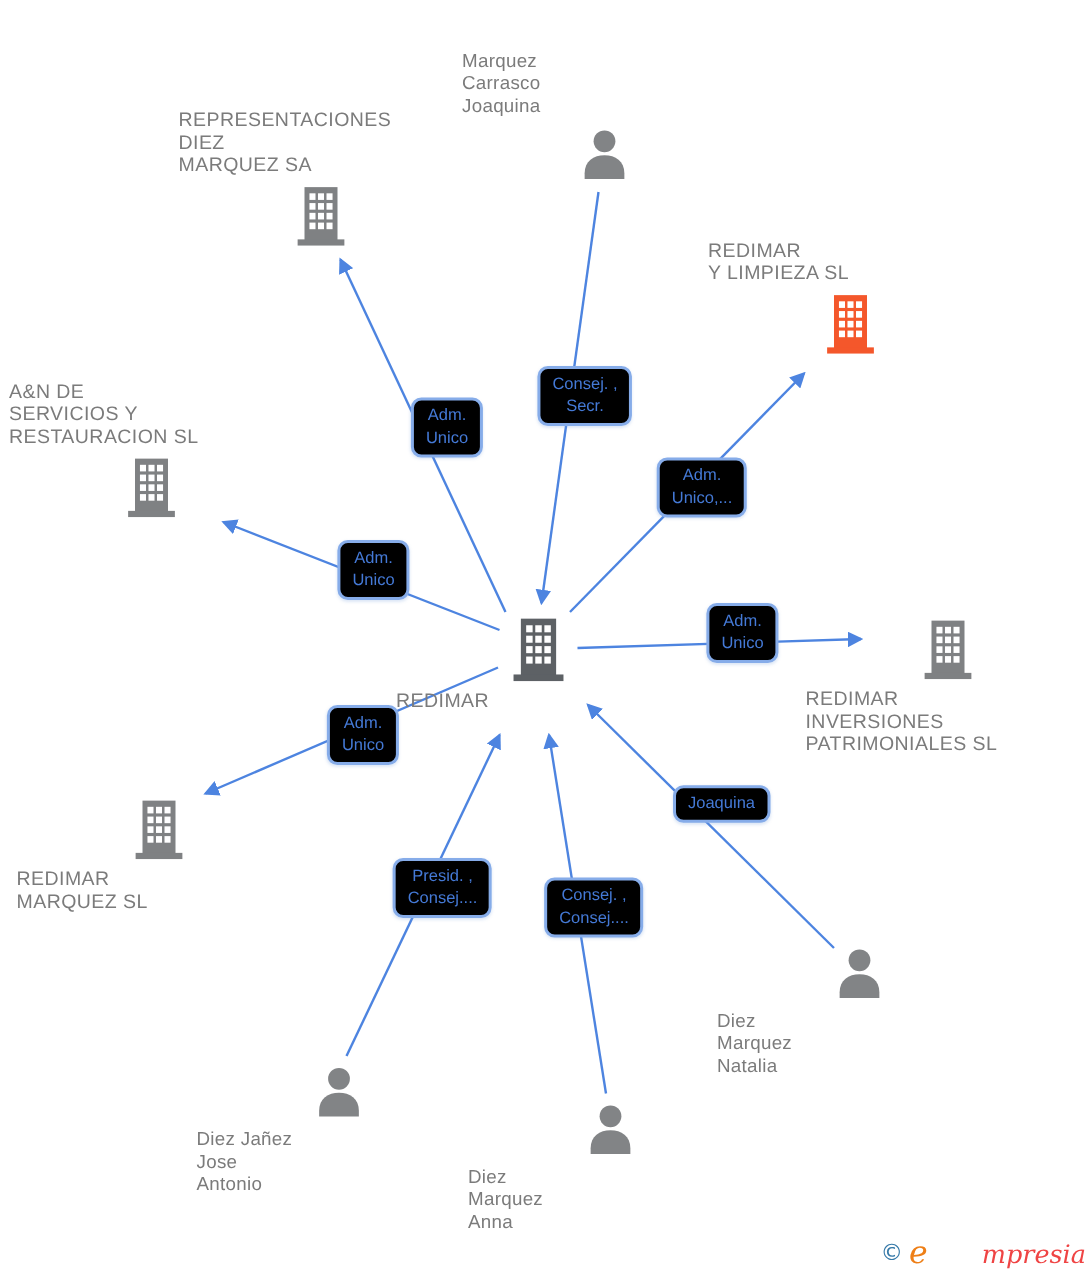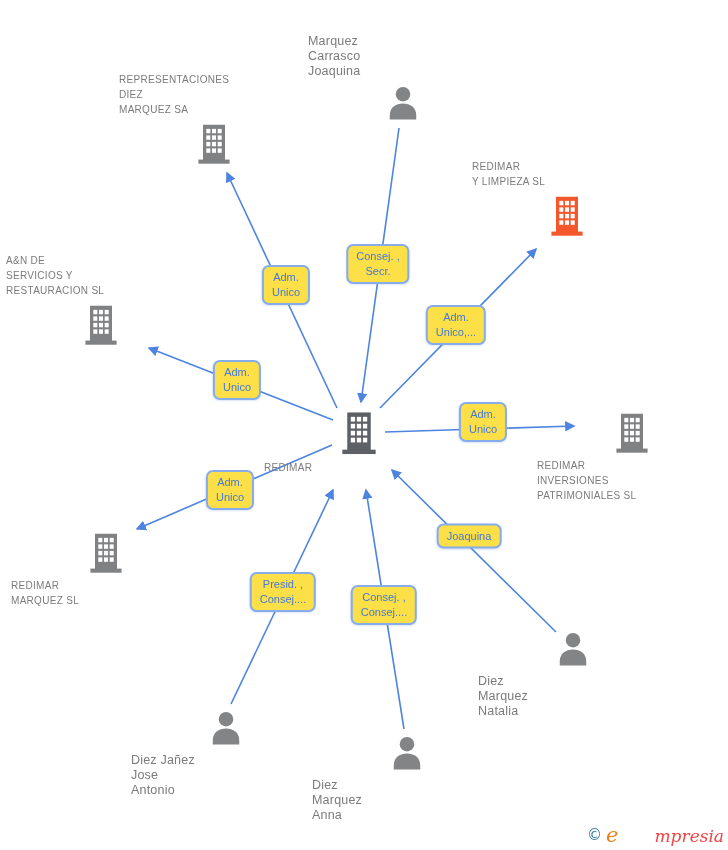--- a/index.html
+++ b/index.html
@@ -29,37 +29,38 @@
   .node.company.central .icon svg{fill:#5d6165;}
   .node.company.highlight .icon svg{fill:#f4572b;}
   .node.person .icon svg{fill:#828486;}
   .node .icon svg .w{fill:#ffffff;}
   .node-label{
     position:absolute;left:50%;transform:translateX(-50%);
     width:190px;text-align:left;
     color:#7b7b7b;
     line-height:15px;
   }
-  .node.company .node-label{font-size:10px;letter-spacing:0.3px;}
+  .node.company .node-label{font-size:13px;letter-spacing:0.3px;}
   .node.person .node-label{font-size:12.5px;letter-spacing:0.2px;}
   .node-label.above{bottom:calc(100% + 5px);}
   .node-label.below{top:calc(100% + 3px);}
   .edge-label{
     position:absolute;z-index:3;
     transform:translate(-50%,-50%);
-    background:#fde047;
+    background:#000000;
     border:2px solid #86ace9;
     border-radius:7px;
     padding:3px 8px;
     color:#4479d6;
     font-size:11px;
     line-height:15px;
     text-align:center;
     white-space:nowrap;
     box-shadow:0 1px 2px rgba(120,160,220,0.25);
+    margin-left:12px;
   }
   .footer{
     position:absolute;right:4px;bottom:4px;z-index:4;
     display:flex;align-items:center;gap:4px;
     line-height:1;
   }
   .footer .copy{
     color:#3579a8;font-size:15px;
     font-family:"DejaVu Sans", sans-serif;
   }

